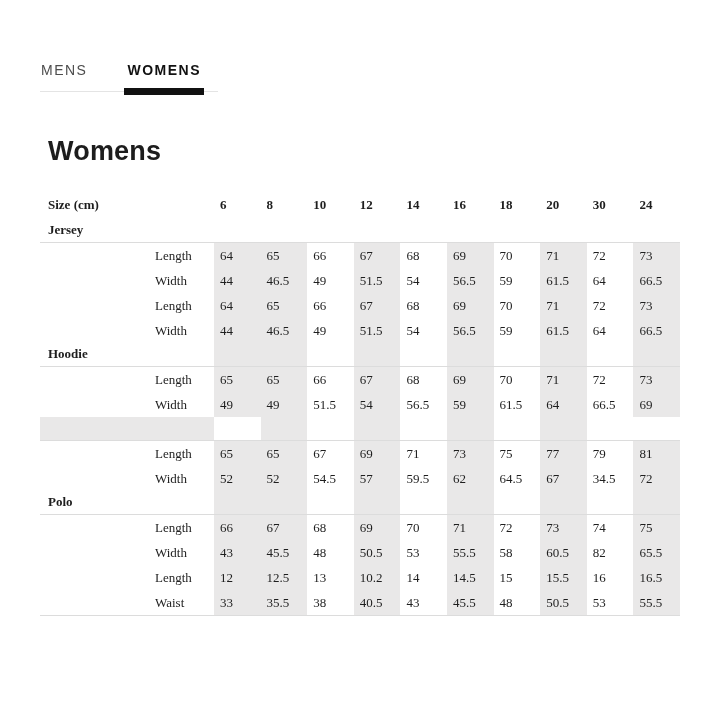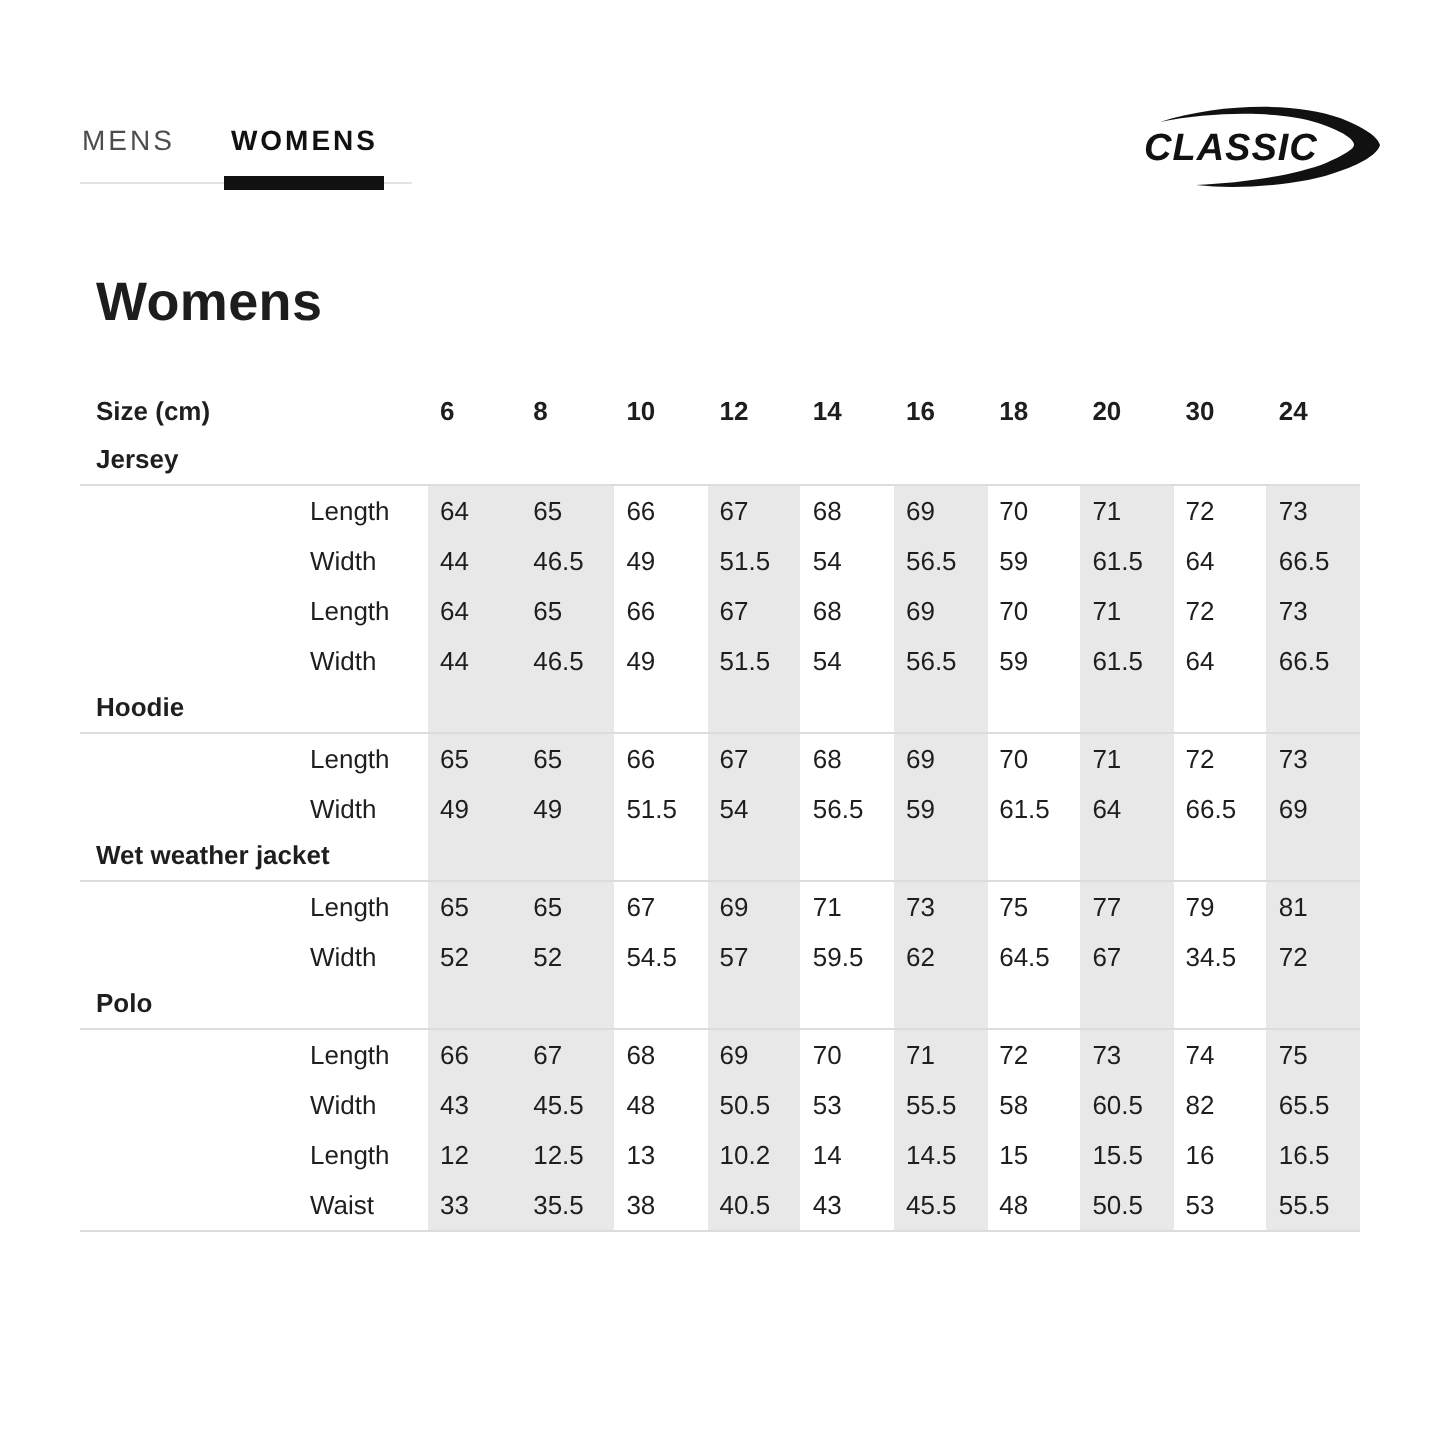--- a/index.html
+++ b/index.html
@@ -9,21 +9,21 @@
     overflow: hidden;
     font-family: "Liberation Sans", sans-serif;
     color: var(--text, #1e1e1e);
   }
   .page { padding: 0 40px; position: relative; }
 
   
   .site-header { margin-top: 60px; position: relative; }
   .tabs {
     display: inline-flex;
-    gap: 26px;
+    gap: 38px;
     border-bottom: 1px solid #e4e4e4;
     padding-right: 16px;
   }
   .tab {
     font-size: 14px;
     letter-spacing: 1.5px;
     color: var(--tab-inactive, #4d4d4d);
     padding: 2px 1px 13px 1px;
     position: relative;
     cursor: pointer;
@@ -54,20 +54,21 @@
     letter-spacing: 0.2px;
     color: #1d1d1d;
   }
 
   
   .size-table { margin-top: 24px; }
   .trow {
     display: grid;
     grid-template-columns: 110px 64px repeat(10, 1fr);
     align-items: stretch;
+    font-family: Liberation Serif, serif;
   }
   .cell {
     font-size: 13px;
     display: flex;
     align-items: center;
   }
   .span2 { grid-column: 1 / 3; padding-left: 8px; }
   .lbl2  { padding-left: 5px; }
   .val   { padding-left: 6px; }
   .val.s { background: var(--stripe, #e9e8e8); }
@@ -94,34 +95,20 @@
 <body>
 
 <div class="page">
 
   <div class="site-header">
     <nav class="tabs">
       <div class="tab">MENS</div>
       <div class="tab active">WOMENS</div>
     </nav>
 
-    <div class="logo">
-      <svg viewBox="0 0 132 50" width="132" height="50">
-        <path fill="#111111" d="M 20,13
-          C 50,3.5 88,3 110,11
-          C 122,15.5 129,20.5 130,24.5
-          C 129,28.5 122,33.5 110,37.5
-          C 92,44.5 60,47 38,44.5
-          C 62,43.5 88,39.5 103,33.5
-          C 112,29.5 117,26.5 117,24.5
-          C 117,21.5 111,17.5 99,13.5
-          C 80,7.5 48,7.5 20,13 Z"></path>
-        <text x="12" y="32" font-size="19" font-weight="bold" font-style="italic" letter-spacing="0.5" fill="#111111">CLASSIC</text>
-      </svg>
-    </div>
   </div>
 
   <h1 class="page-title">Womens</h1>
 
   <div class="size-table" id="size-table">
       <div class="trow thead">
         <div class="cell span2">Size (cm)</div>
         <div class="cell val">6</div>
         <div class="cell val">8</div>
         <div class="cell val">10</div>
@@ -237,21 +224,20 @@
         <div class="cell val">51.5</div>
         <div class="cell val s">54</div>
         <div class="cell val">56.5</div>
         <div class="cell val s">59</div>
         <div class="cell val">61.5</div>
         <div class="cell val s">64</div>
         <div class="cell val">66.5</div>
         <div class="cell val s">69</div>
       </div>
       <div class="trow tcat">
-        <div class="cell span2">Wet weather jacket</div>
         <div class="cell val s"></div>
         <div class="cell val s"></div>
         <div class="cell val"></div>
         <div class="cell val s"></div>
         <div class="cell val"></div>
         <div class="cell val s"></div>
         <div class="cell val"></div>
         <div class="cell val s"></div>
         <div class="cell val"></div>
         <div class="cell val s"></div>

